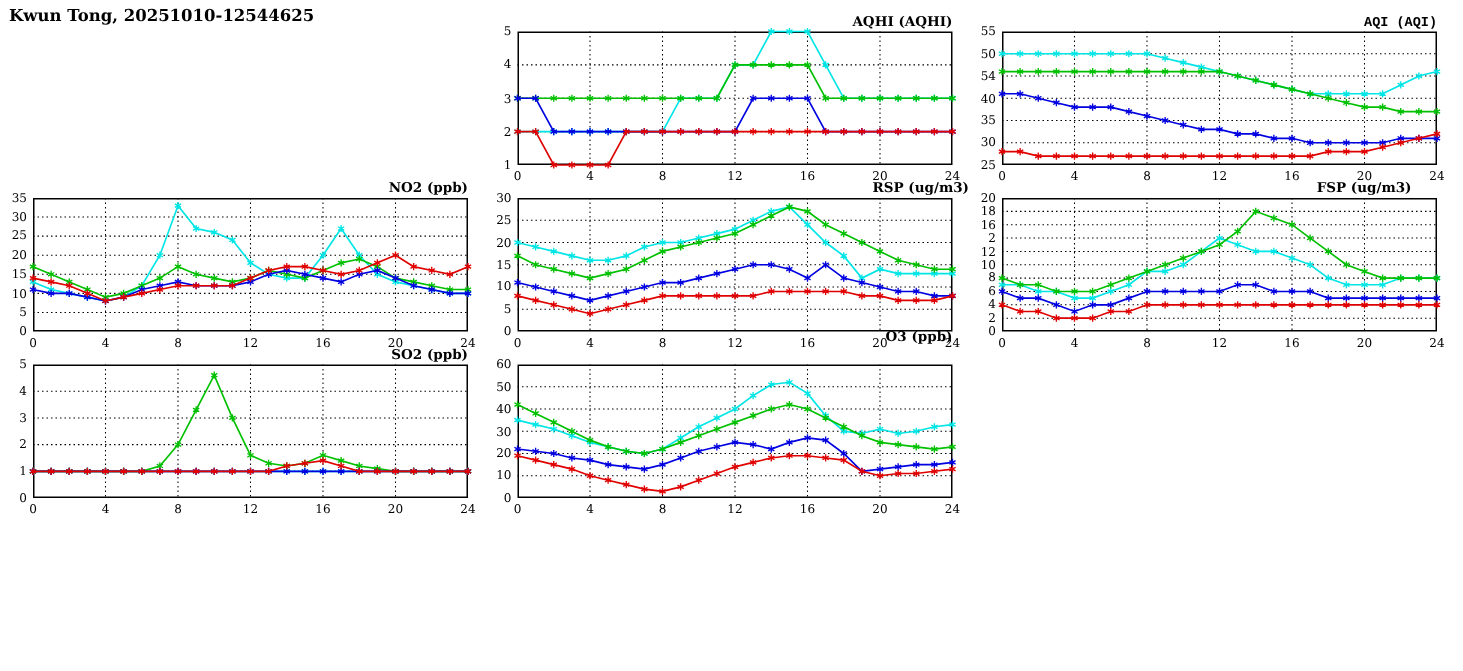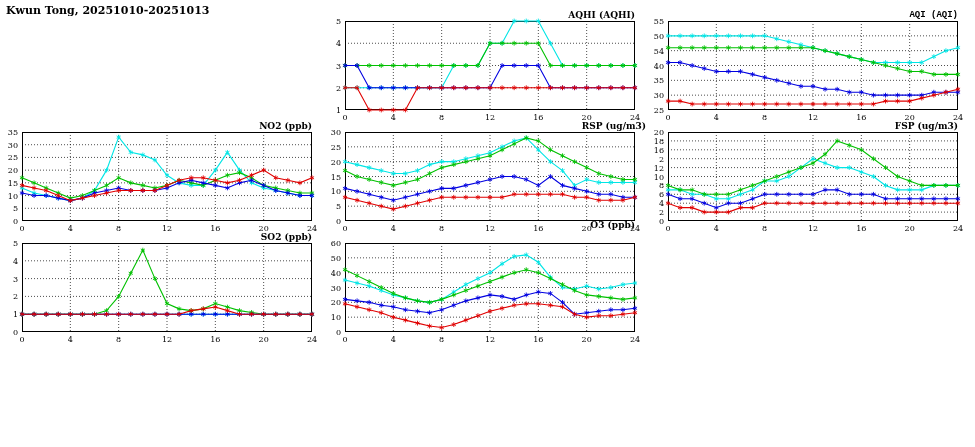--- a/index.html
+++ b/index.html
@@ -9,21 +9,21 @@
   .plotbox{position:absolute;border:1px solid #000;background:#fff;box-sizing:border-box;}
   .ptitle{position:absolute;font-family:"DejaVu Serif",serif;font-weight:bold;font-size:9px;color:#000;white-space:nowrap;text-align:right;}
   .tick{position:absolute;font-family:"DejaVu Serif",serif;font-size:8px;color:#000;white-space:nowrap;}
   .xtick{transform:translateX(-50%);}
   .ytick{transform:translateY(-50%);text-align:right;}
   svg{position:absolute;left:0;top:0;overflow:visible;}
 </style>
 </head>
 <body>
 
-<div id="title">Kwun Tong, 20251010-20251013</div>
+<div id="title">Kwun Tong, 20251010-12544625</div>
 
 <div class="panel">
   <div class="ptitle" style="left:345px;top:10px;width:290px;">AQHI (AQHI)</div>
   <div class="plotbox" style="left:345px;top:21px;width:290px;height:89px;"></div>
 </div>
 
 <div class="panel">
   <div class="ptitle" style="left:668px;top:10px;width:290px;font-family:Liberation Mono, monospace;">AQI (AQI)</div>
   <div class="plotbox" style="left:668px;top:21px;width:290px;height:89px;"></div>
 </div>
@@ -32,21 +32,21 @@
   <div class="ptitle" style="left:22px;top:121px;width:290px;">NO2 (ppb)</div>
   <div class="plotbox" style="left:22px;top:132px;width:290px;height:89px;"></div>
 </div>
 
 <div class="panel">
   <div class="ptitle" style="left:356px;top:121px;width:290px;">RSP (ug/m3)</div>
   <div class="plotbox" style="left:345px;top:132px;width:290px;height:89px;"></div>
 </div>
 
 <div class="panel">
-  <div class="ptitle" style="left:668px;top:121px;width:290px;">FSP (ug/m3)</div>
+  <div class="ptitle" style="left:651px;top:121px;width:290px;">FSP (ug/m3)</div>
   <div class="plotbox" style="left:668px;top:132px;width:290px;height:89px;"></div>
 </div>
 
 <div class="panel">
   <div class="ptitle" style="left:22px;top:232px;width:290px;">SO2 (ppb)</div>
   <div class="plotbox" style="left:22px;top:243px;width:290px;height:89px;"></div>
 </div>
 
 <div class="panel">
   <div class="ptitle" style="left:345px;top:220px;width:290px;">O3 (ppb)</div>

